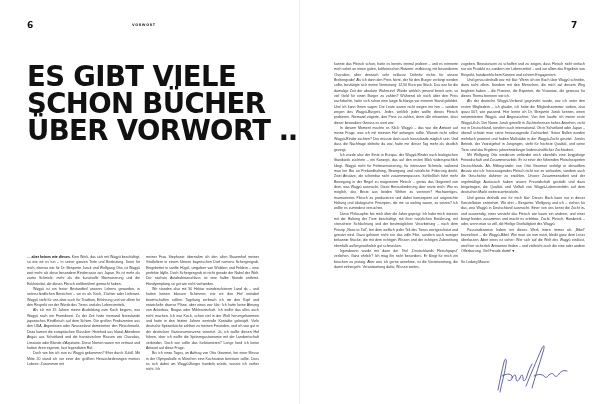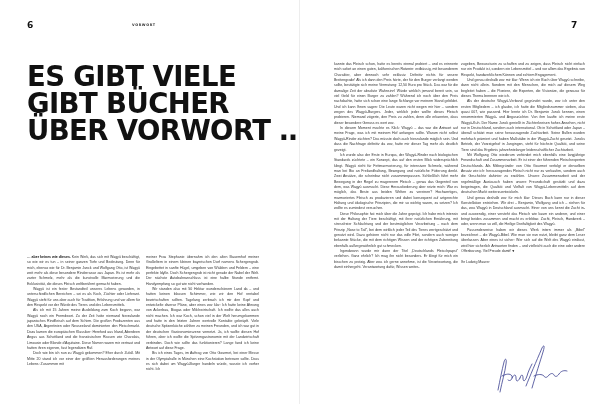--- a/index.html
+++ b/index.html
@@ -43,21 +43,21 @@
   </style>
 </head>
 <body>
 
 <div class="page page-left">
   <div class="page-number">6</div>
   <div class="running-head">VORWORT</div>
 
   <h1 class="headline">
     <div>ES GIBT VIELE</div>
-    <div>GIBT BÜCHER</div>
+    <div>SCHON BÜCHER</div>
     <div>ÜBER VORWORT …</div>
   </h1>
 
   <div class="column col-l1">
     <p><span class="lead">… aber keines wie dieses.</span><span> Kein Werk, das sich mit Wagyū beschäftigt, so wie wir es tun – in seiner ganzen Tiefe und Bedeutung. Denn für mich, ebenso wie für Dr. Benjamin Junck und Wolfgang Otto, ist Wagyū weit mehr als diese besondere Rinderrasse aus Japan. Es ist mehr als zarter Schmelz, mehr als die kunstvolle Marmorierung und die Exklusivität, die dieses Fleisch weltberühmt gemacht haben.</span></p>
     <p>Wagyū ist ein fester Bestandteil unseres Lebens geworden, in unterschiedlichen Bereichen – sei es als Koch, Züchter oder Lieferant. Wagyū steht für uns aber auch für Tradition, Erfahrung und vor allem für den Respekt vor der Würde des Tieres und des Lebensmittels.</p>
     <p>Als ich mit 15 Jahren meine Ausbildung zum Koch begann, war Wagyū noch ein Fremdwort. Zu der Zeit hatte niemand hierzulande japanisches Rindfleisch auf dem Schirm. Die großen Produzenten aus den USA, Argentinien oder Neuseeland dominierten den Fleischmarkt. Dazu kamen die europäischen Klassiker: Hereford aus Irland, Aberdeen Angus aus Schottland und die französischen Rassen wie Charolais, Limousin oder Blonde d'Aquitaine. Diese Namen waren mir vertraut und hatten ihren eigenen, fast legendären Ruf.</p>
     <p>Doch wie bin ich nun zu Wagyū gekommen? Eher durch Zufall. Mit Mitte 20 stand ich vor einer der größten Herausforderungen meines Lebens: Zusammen mit</p>
   </div>
 

